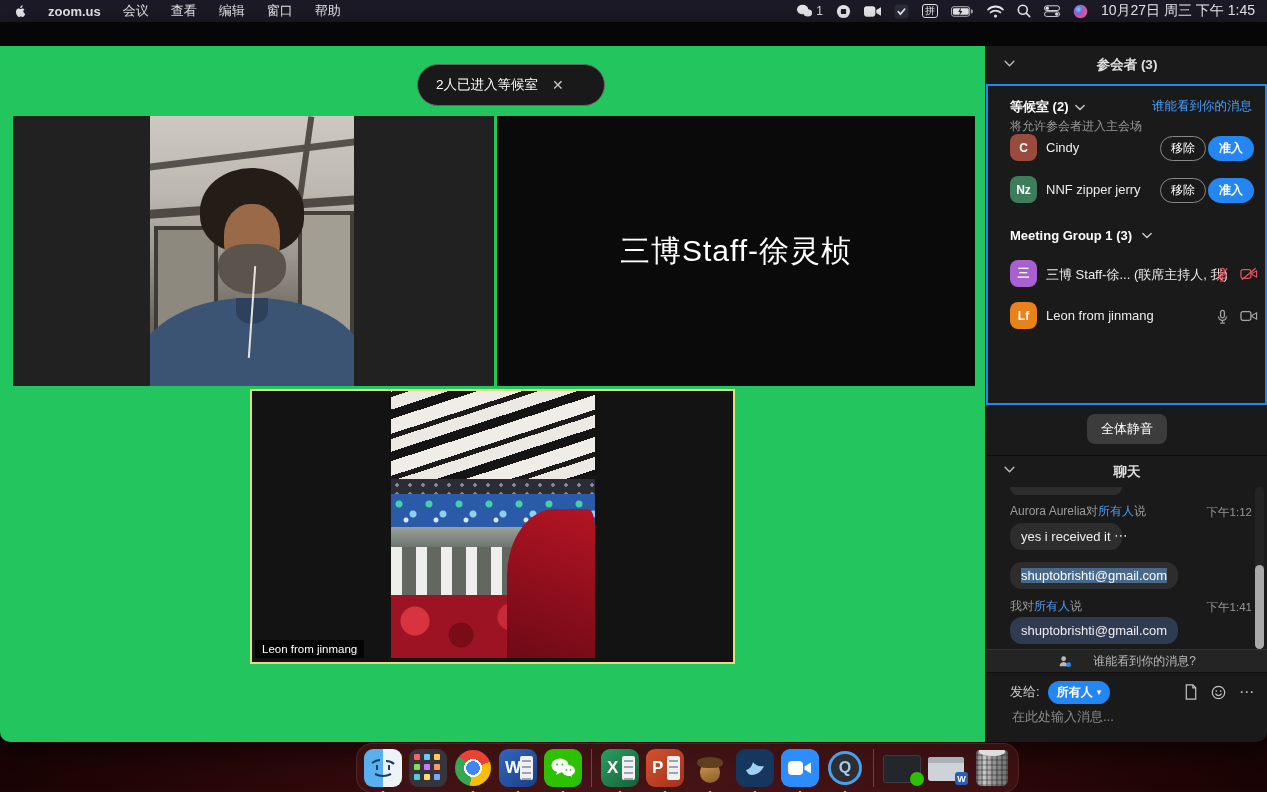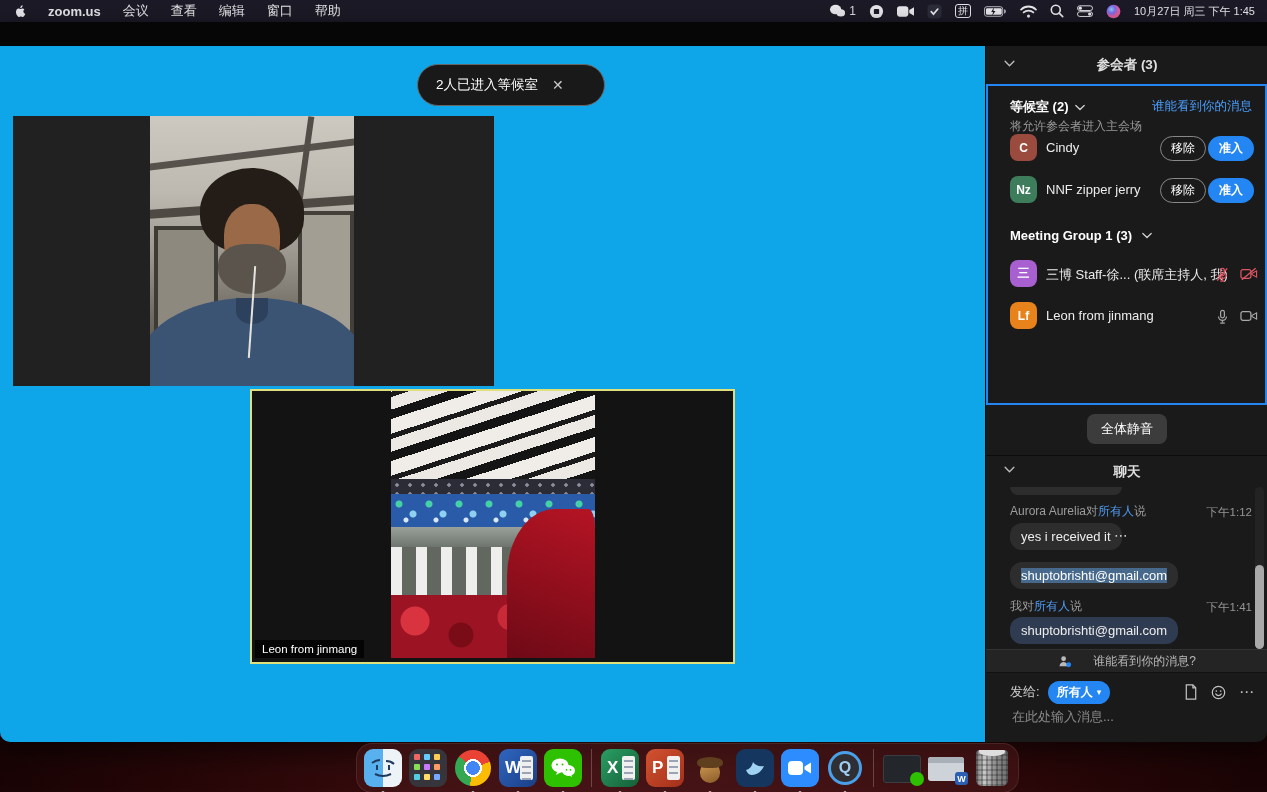--- a/index.html
+++ b/index.html
@@ -10,33 +10,33 @@
   .menubar{position:absolute;top:0;left:0;width:100%;height:22px;background:#1b1a26;color:#e6e6ea;
     display:flex;align-items:center;font-size:13px;}
   .mb-left{display:flex;align-items:center;height:100%;}
   .mb-item{padding:0 11px;height:100%;display:flex;align-items:center;}
   .mb-item.bold{font-weight:700;text-align:right;}
   .apple{width:13px;height:14px;margin:0 10px 0 14px;}
   .mb-right{margin-left:auto;display:flex;align-items:center;gap:13px;padding-right:12px;height:100%;}
   .st-icon{display:flex;align-items:center;color:#e8e8ee;}
   .st-badge{font-size:12px;margin-left:3px;color:#dcdce2;}
   .pinyin-box{border:1.4px solid #e8e8ee;border-radius:3px;font-size:10px;line-height:1;padding:1px 2px;color:#e8e8ee;}
-  .clock{font-size:11px;color:#e8e8ee;white-space:nowrap;}
+  .clock{font-size:14px;color:#e8e8ee;white-space:nowrap;}
   
   .window{position:absolute;top:22px;left:0;width:1267px;height:720px;background:#060606;
     border-radius:0 0 10px 10px;overflow:hidden;box-shadow:0 10px 30px rgba(0,0,0,.6);}
   .titlebar{position:absolute;top:0;left:0;width:100%;height:23px;background:#383838;border-bottom:1px solid #222;}
   .tl{position:absolute;top:6px;width:12px;height:12px;border-radius:50%;}
   .tl.red{left:11px;background:#ff5f57;}
   .tl.yellow{left:31px;background:#febc2e;}
   .tl.green{left:51px;background:#28c840;}
   .win-title{position:absolute;top:0;left:0;width:100%;height:23px;display:flex;align-items:center;justify-content:center;
     color:#d6d6d6;font-size:12.5px;}
   .content{position:absolute;top:24px;left:0;width:1267px;height:696px;}
-  .main-area{position:absolute;top:0;left:0;width:985px;height:696px;background:#0ea5e9;}
+  .main-area{position:absolute;top:0;left:0;width:985px;height:696px;background:#22c55e;}
   
   .notify{position:absolute;left:417px;top:18px;height:40px;min-width:150px;background:#191919;border:1px solid #666;
     border-radius:21px;display:flex;align-items:center;gap:14px;padding:0 18px;color:#fff;font-size:13.5px;}
   .notify-x{color:#c9c9c9;font-size:14px;cursor:default;}
   
   .tile{position:absolute;overflow:hidden;}
   .tile1{left:13px;top:70px;width:481px;height:270px;background:#212121;}
   .tile2{left:497px;top:70px;width:478px;height:270px;background:#0a0a0a;display:flex;align-items:center;justify-content:center;}
   .tile2-name{color:#fff;font-size:30px;letter-spacing:1px;}
   .tile3{left:250px;top:343px;width:481px;height:271px;background:#131313;border:2px solid #dfe07c;}
@@ -273,20 +273,23 @@
             <div class="winframe2"></div>
             <div class="hair"></div>
             <div class="face"></div>
             <div class="beard"></div>
             <div class="shirt"></div>
             <div class="collar"></div>
             <div class="earwire"></div>
           </div>
         </div>
 
+        <div class="tile tile2">
+          <span class="tile2-name">三博Staff-徐灵桢</span>
+        </div>
 
         <div class="tile tile3">
           <div class="fabric-video">
             <div class="fb1"></div>
             <div class="fb2"></div>
             <div class="fb3"></div>
             <div class="fb4"></div>
             <div class="fb5"></div>
             <div class="fb6"></div>
             <div class="fb-drape"></div>

